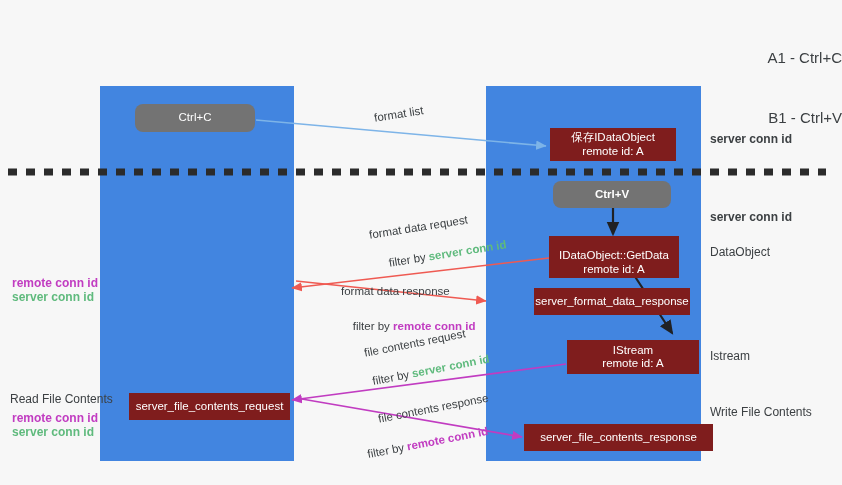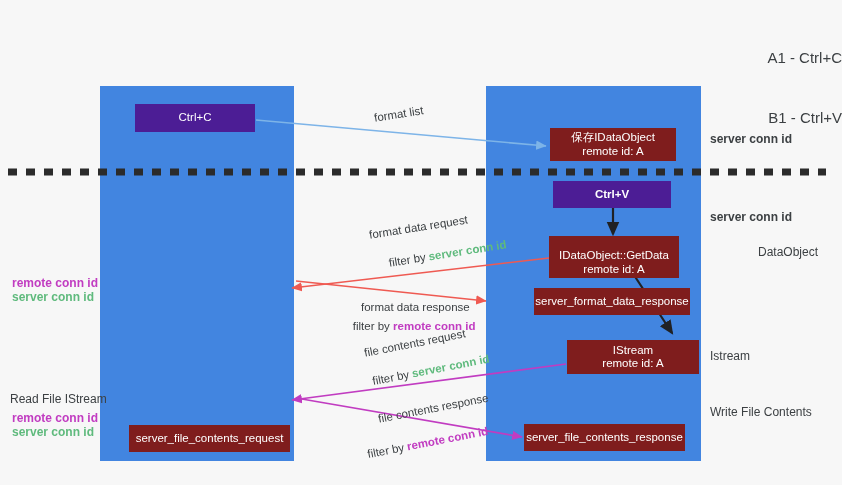--- a/index.html
+++ b/index.html
@@ -27,21 +27,21 @@
 
   
   .lane{position:absolute;background:#4285e0;}
 
   
   .node{
     position:absolute;display:flex;align-items:center;justify-content:center;
     text-align:center;color:#ffffff;font-size:11.5px;line-height:13.5px;
     box-sizing:border-box;padding:2px 4px;
   }
-  .node.green{background:#4c1d95;}
+  .node.green{background:#737373;border-radius:8px;}
   .node.orange{background:#7f1d1d;}
 
   
   .lbl{font-size:11.5px;color:#3c4043;line-height:14px;}
   .green-t{color:#5fba7d;font-weight:bold;}
   .mag-t{color:#c13cc1;font-weight:bold;}
   .plain-t{color:#3c4043;}
   .side{font-size:12px;color:#3c4043;line-height:15px;}
   .rot-a{transform:rotate(-9deg);transform-origin:left top;}
   .rot-b{transform:rotate(-11deg);transform-origin:left top;}
@@ -122,56 +122,56 @@
 
   <div class="node orange" style="left:490px;top:288px;width:156px;height:27px;margin-left:44px;">
     <span>server_format_data_response</span>
   </div>
 
   <div class="node orange" style="left:567px;top:340px;width:132px;height:34px;flex-direction:column;">
     <span>IStream</span>
     <span>remote id: A</span>
   </div>
 
-  <div class="node orange" style="left:129px;top:393px;width:161px;height:27px;margin-top:32px;">
+  <div class="node orange" style="left:129px;top:393px;width:161px;height:27px;">
     <span>server_file_contents_request</span>
   </div>
 
-  <div class="node orange" style="left:524px;top:424px;width:161px;height:27px;">
+  <div class="node orange" style="left:524px;top:424px;width:189px;height:27px;">
     <span>server_file_contents_response</span>
   </div>
 
   <div class="txt lbl rot-a" style="left:373px;top:111px;">format list</div>
 
   <div class="txt lbl rot-a" style="left:368px;top:228px;">format data request</div>
   <div class="txt lbl rot-a" style="left:373px;top:244px;">
     <span class="plain-t">filter by </span><span class="green-t">server conn id</span>
   </div>
 
-  <div class="txt lbl" style="left:361px;top:284px;margin-top:16px;">format data response</div>
+  <div class="txt lbl" style="left:341px;top:284px;">format data response</div>
   <div class="txt lbl" style="left:340px;top:305px;">
     <span class="plain-t">filter by </span><span class="mag-t">remote conn id</span>
   </div>
 
   <div class="txt lbl rot-b" style="left:363px;top:346px;">file contents request</div>
   <div class="txt lbl rot-b" style="left:356px;top:363px;">
     <span class="plain-t">filter by </span><span class="green-t">server conn id</span>
   </div>
 
   <div class="txt lbl rot-b" style="left:377px;top:412px;">file contents response</div>
   <div class="txt lbl rot-b" style="left:351px;top:436px;">
     <span class="plain-t">filter by </span><span class="mag-t">remote conn id</span>
   </div>
 
   <div class="txt side green-t" style="left:710px;top:132px;">server conn id</div>
   <div class="txt side green-t" style="left:710px;top:210px;">server conn id</div>
-  <div class="txt side" style="left:710px;top:245px;margin-left:48px;">DataObject</div>
+  <div class="txt side" style="left:710px;top:245px;">DataObject</div>
   <div class="txt side" style="left:710px;top:349px;">Istream</div>
   <div class="txt side" style="left:710px;top:405px;">Write File Contents</div>
 
   <div class="txt side" style="left:12px;top:276px;color:#c13cc1;font-weight:bold;">remote conn id</div>
   <div class="txt side" style="left:12px;top:290px;color:#5fba7d;font-weight:bold;">server conn id</div>
 
-  <div class="txt side" style="left:10px;top:392px;">Read File IStream</div>
+  <div class="txt side" style="left:10px;top:392px;">Read File Contents</div>
   <div class="txt side" style="left:12px;top:411px;color:#c13cc1;font-weight:bold;">remote conn id</div>
   <div class="txt side" style="left:12px;top:425px;color:#5fba7d;font-weight:bold;">server conn id</div>
 
 </div>
 
 </body></html>

